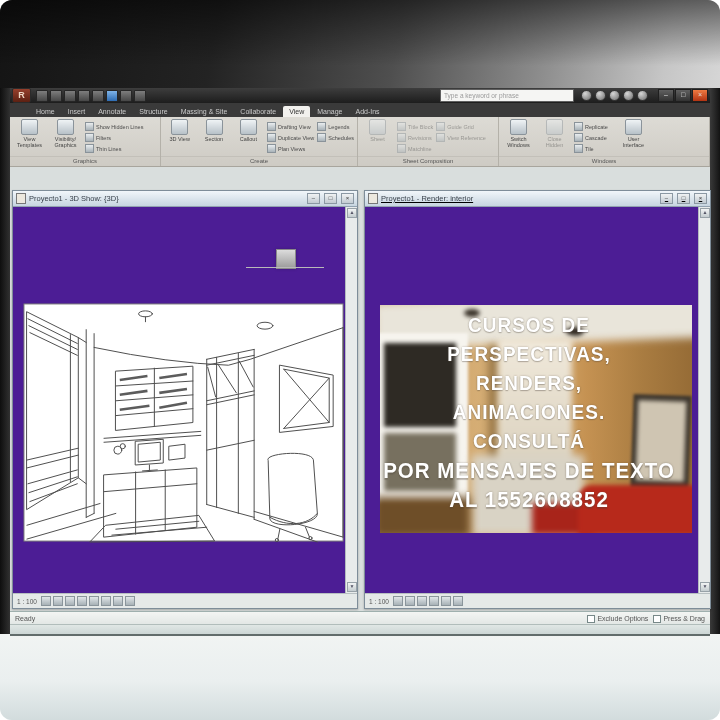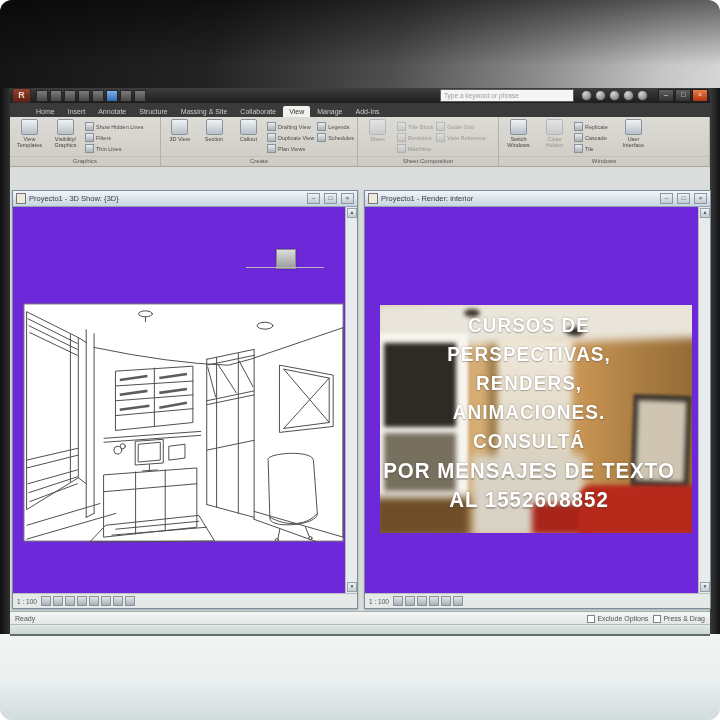--- a/index.html
+++ b/index.html
@@ -57,28 +57,28 @@
   .bicon{width:15px;height:14px;background:linear-gradient(#eff3f5,#b7c1c8);border:1px solid #8a939a;border-radius:2px;}
   .smallcol{display:flex;flex-direction:column;gap:2px;padding-top:3px;}
   .smallitem{display:flex;align-items:center;gap:2px;font-size:5.5px;color:#4a4a4a;white-space:nowrap;}
   .sicon{width:7px;height:7px;background:linear-gradient(#e9edef,#a9b3b9);border:1px solid #8a939a;}
   .dim{opacity:.45;}
 
   
   .child{position:absolute;top:102px;height:417px;background:#fafaf8;border:1px solid #7e8d99;
     box-shadow:0 1px 2px rgba(0,0,0,.25);}
   .child.left{left:2px;width:344px;}
-  .child.right{left:354px;width:345px;}
+  .child.right{left:354px;width:345px;text-decoration:underline;}
   .ctitle{height:15px;background:linear-gradient(#f1f6fa,#c7d5e0);border-bottom:1px solid #92a2b0;
     display:flex;align-items:center;padding:0 3px;gap:3px;}
   .cdoc{width:8px;height:9px;background:#ece8de;border:1px solid #70садa;border:1px solid #777;}
   .ctext{font-size:7.5px;color:#38404a;flex:1;white-space:nowrap;overflow:hidden;}
   .cb{width:11px;height:9px;font-size:6px;color:#333;background:linear-gradient(#f0f2f3,#c2cbd2);
     border:1px solid #8b98a3;text-align:center;line-height:8px;margin-left:1px;display:inline-block;}
-  .ccontent{position:absolute;left:0;top:16px;right:11px;bottom:15px;background:#6d28d9;overflow:hidden;}
+  .ccontent{position:absolute;left:0;top:16px;right:11px;bottom:15px;background:#4c1d95;overflow:hidden;}
   .vscroll{position:absolute;top:16px;bottom:15px;right:0;width:11px;background:#e8ebeb;border-left:1px solid #b4bbbf;}
   .varrow{position:absolute;left:1px;width:8px;height:8px;background:linear-gradient(#f2f4f4,#c4cccf);
     border:1px solid #98a2a8;font-size:5px;color:#556;text-align:center;line-height:7px;}
   .vcbar{position:absolute;left:0;right:0;bottom:0;height:14px;background:#e5e9e8;border-top:1px solid #b7bfc1;
     display:flex;align-items:center;gap:2px;padding:0 4px;}
   .scale{font-size:6.5px;color:#555;margin-right:2px;white-space:nowrap;}
   .vci{width:8px;height:8px;background:linear-gradient(#e0e6e8,#a7b1b6);border:1px solid #8a959b;}
 
   
   .sheet{position:absolute;left:8px;top:93px;width:326px;height:246px;}

